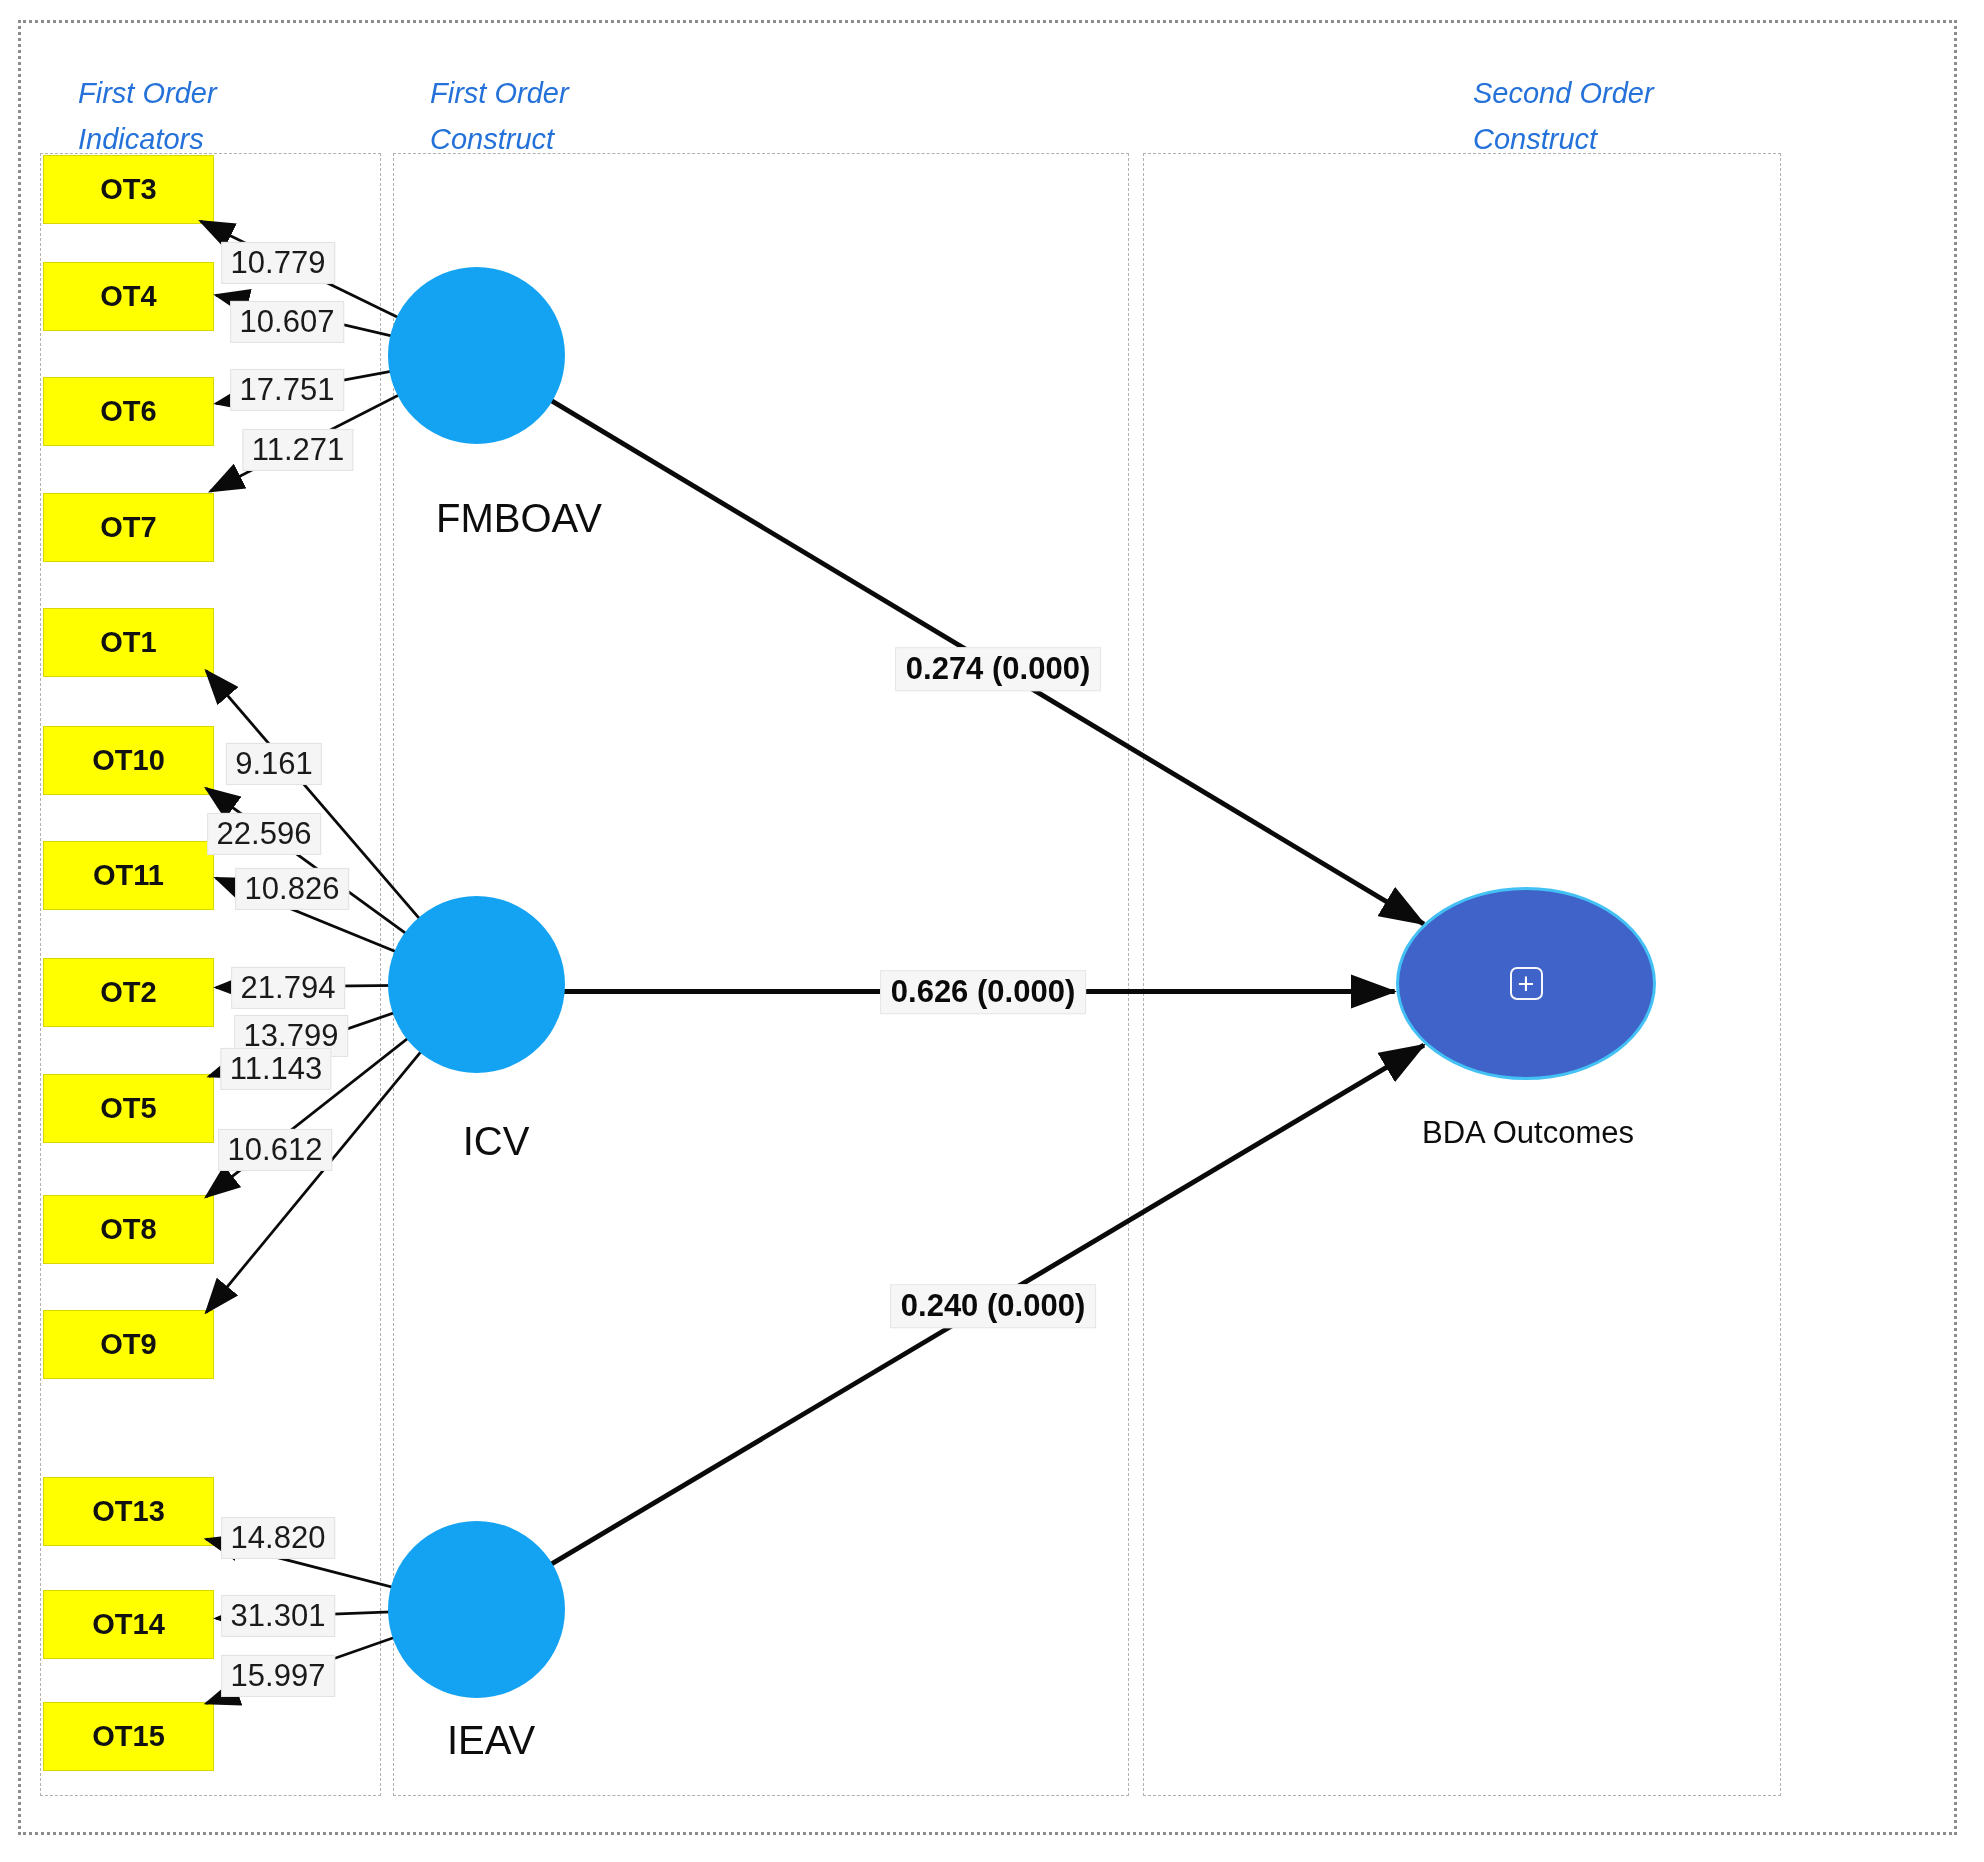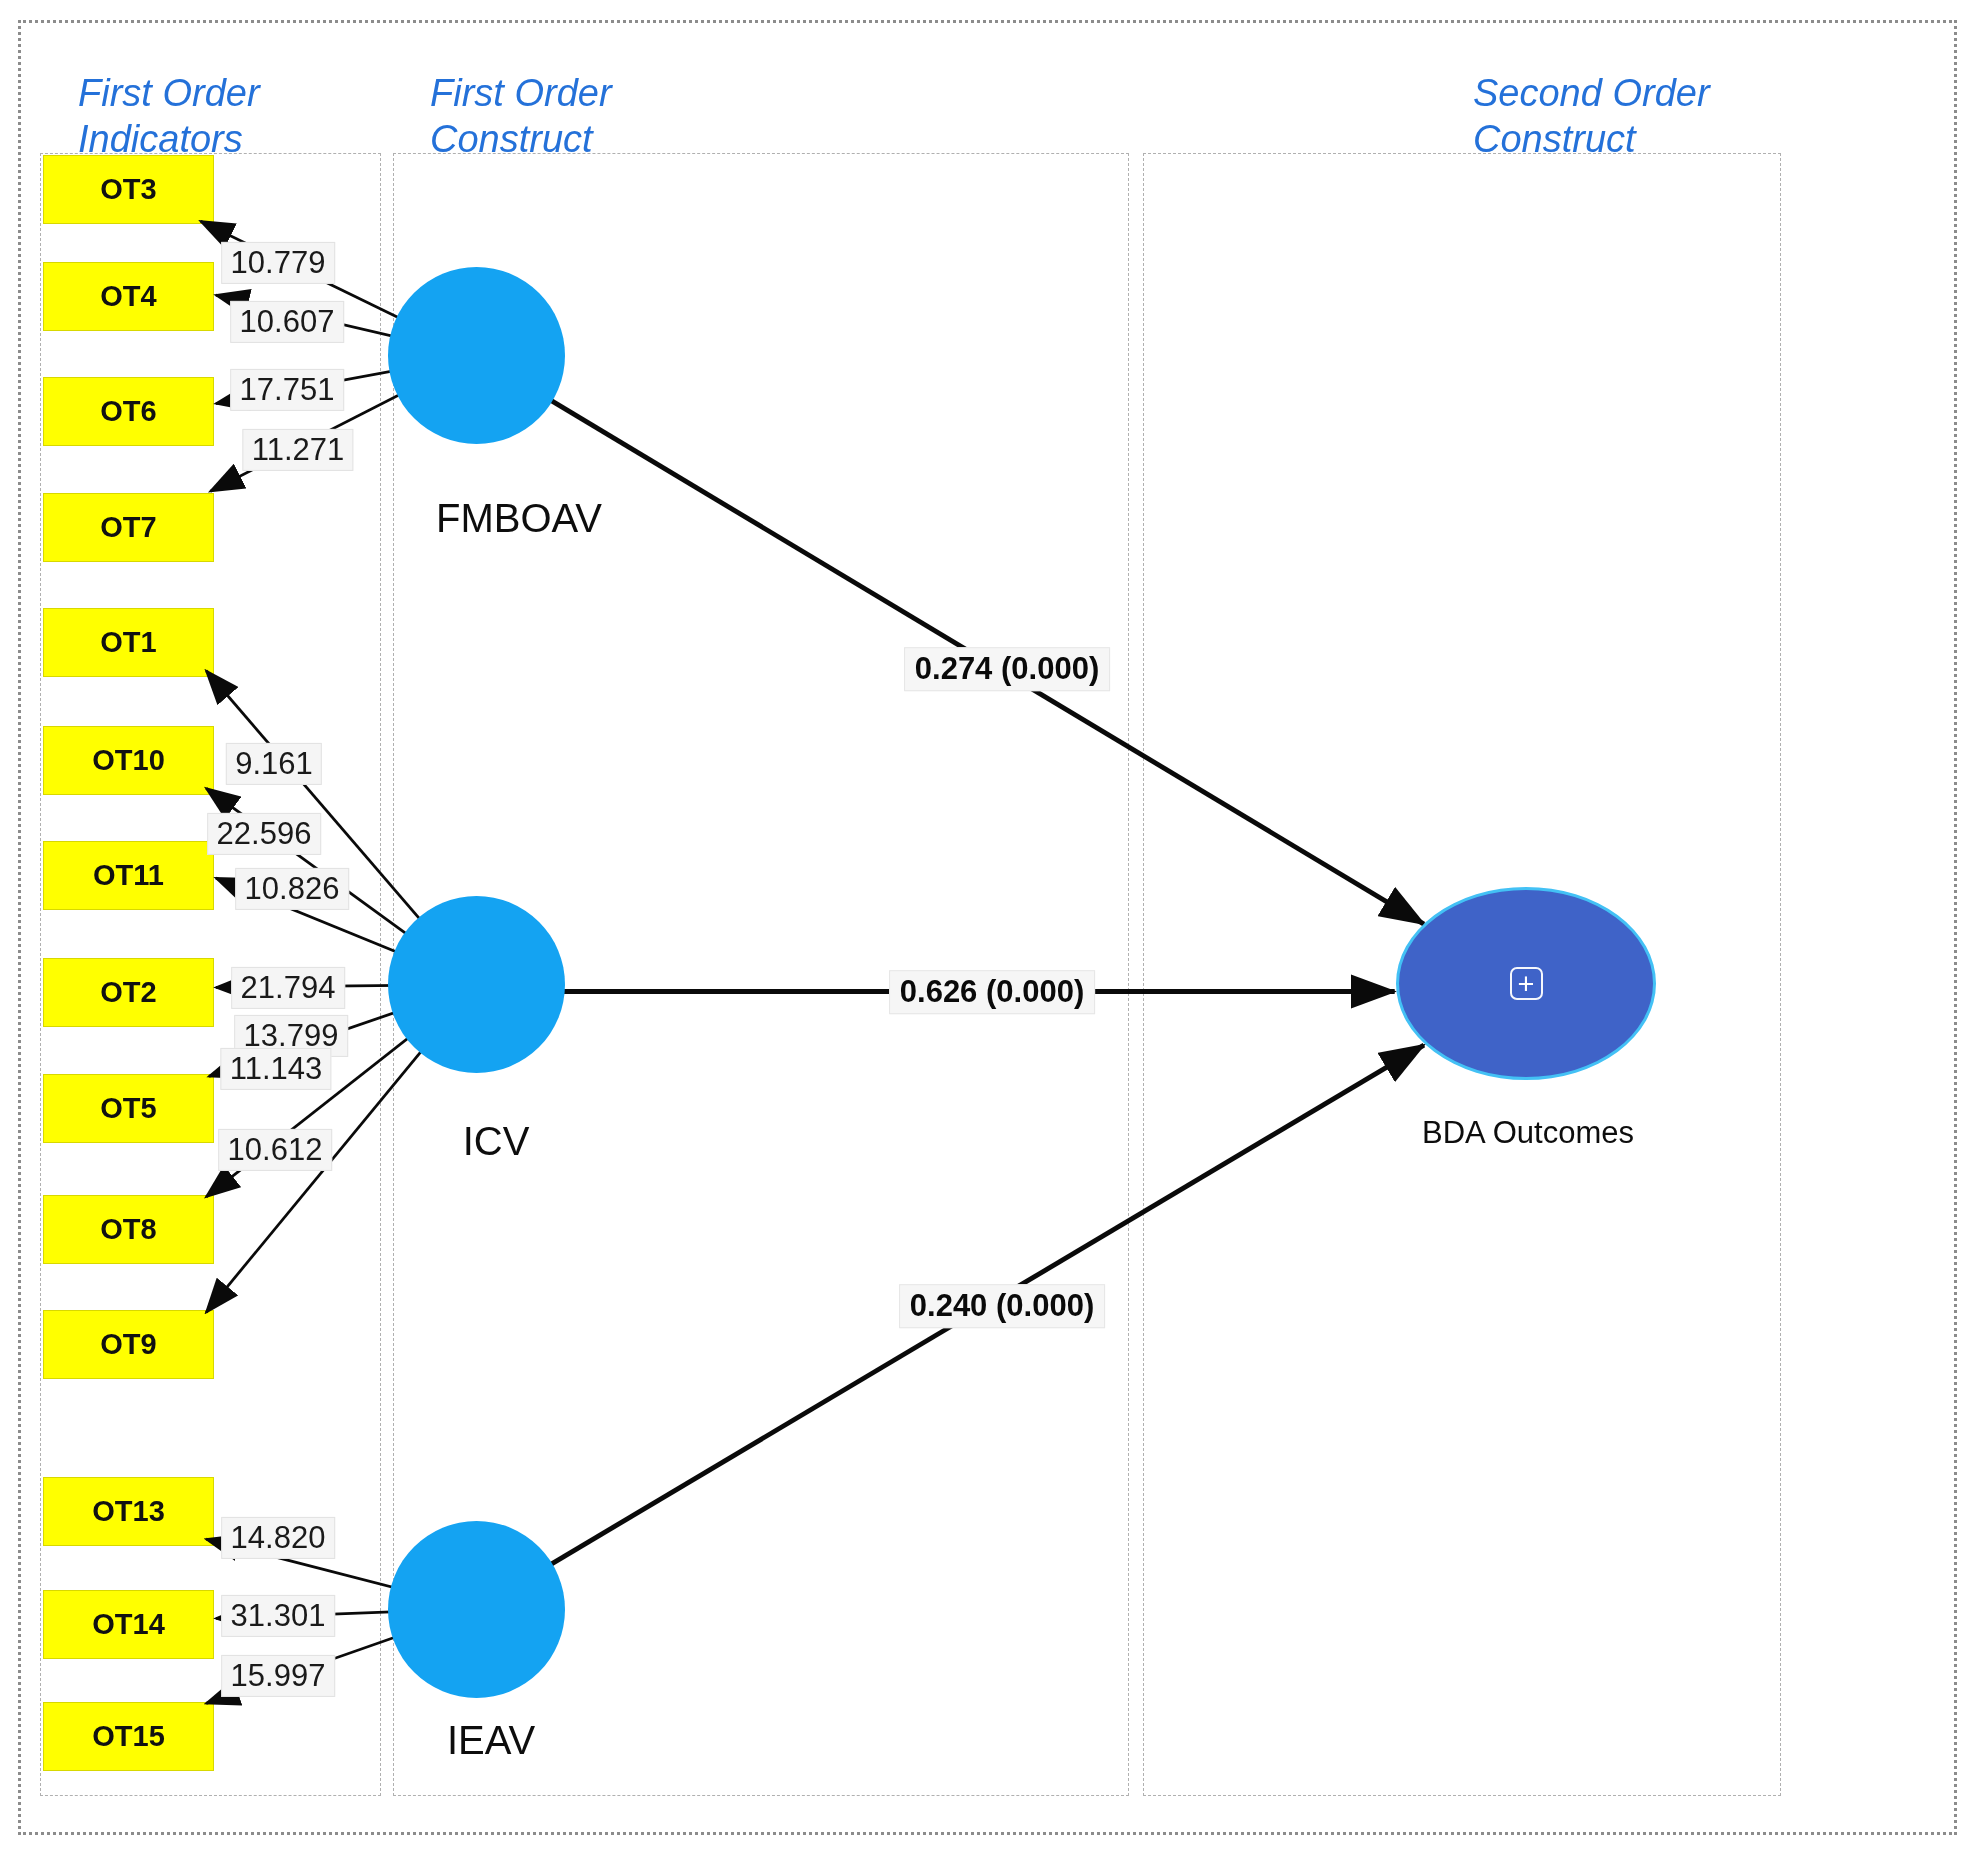--- a/index.html
+++ b/index.html
@@ -10,39 +10,39 @@
   .outer-border { position: absolute; left: 18px; top: 20px; width: 1939px; height: 1815px;
                   border: 3.5px dotted #8c8c8c; z-index: 0; }
 
   .region { position: absolute; top: 153px; height: 1643px;
             border: 1.4px dashed #b0b0b0; background: transparent; z-index: 1; }
   .region.r1 { left: 40px;   width: 341px;  }
   .region.r2 { left: 393px;  width: 736px; }
   .region.r3 { left: 1143px; width: 638px;  }
 
   .col-header { position: absolute; top: 70px; color: #2471d9; font-style: italic;
-                font-size: 38px; line-height: 46px; white-space: pre-line; z-index: 2; }
+                font-size: 29px; line-height: 46px; white-space: pre-line; z-index: 2; }
 
   .ind-box { position: absolute; left: 43px; width: 171px; height: 69px;
              background: #ffff00; border: 0.7px solid #d8d800; color: #111;
              display: flex; align-items: center; justify-content: center;
              font-size: 29px; font-weight: 700; z-index: 2; }
 
   svg.links { position: absolute; left: 0; top: 0; z-index: 3; }
   svg.links line { stroke: #0a0a0a; }
   .lind { stroke-width: 4px; }
   .lstr { stroke-width: 7px; }
 
   .t-label { position: absolute; transform: translate(-50%, -50%);
              background: #f5f5f5; border: 0.7px solid #e2e2e2; color: #1a1a1a;
              font-size: 31px; padding: 2.1px 8.4px; white-space: nowrap; z-index: 4; }
 
   .p-label { position: absolute; transform: translate(-50%, -50%);
              background: #f6f6f6; border: 0.7px solid #e6e6e6; color: #0a0a0a;
-             font-size: 31px; font-weight: 700; padding: 2.8px 9.7px; white-space: nowrap; z-index: 6; margin-left: 9px; }
+             font-size: 31px; font-weight: 700; padding: 2.8px 9.7px; white-space: nowrap; z-index: 6; }
 
   .construct-circle { position: absolute; width: 177px; height: 177px; border-radius: 50%;
                       background: #14a3f2; z-index: 5; }
   .node-label { position: absolute; transform: translateX(-50%); color: #0d0d0d;
                 font-size: 40px; white-space: nowrap; z-index: 5; }
 
   .outcome-ellipse { position: absolute; left: 1396px; top: 887px; width: 260px; height: 193px;
                      border-radius: 50%; background: #3f63c8; border: 3.5px solid #43c1f5;
                      z-index: 5; display: flex; align-items: center; justify-content: center; }
   .plus-box { width: 33px; height: 33px; border: 2.8px solid rgba(255,255,255,0.95);

